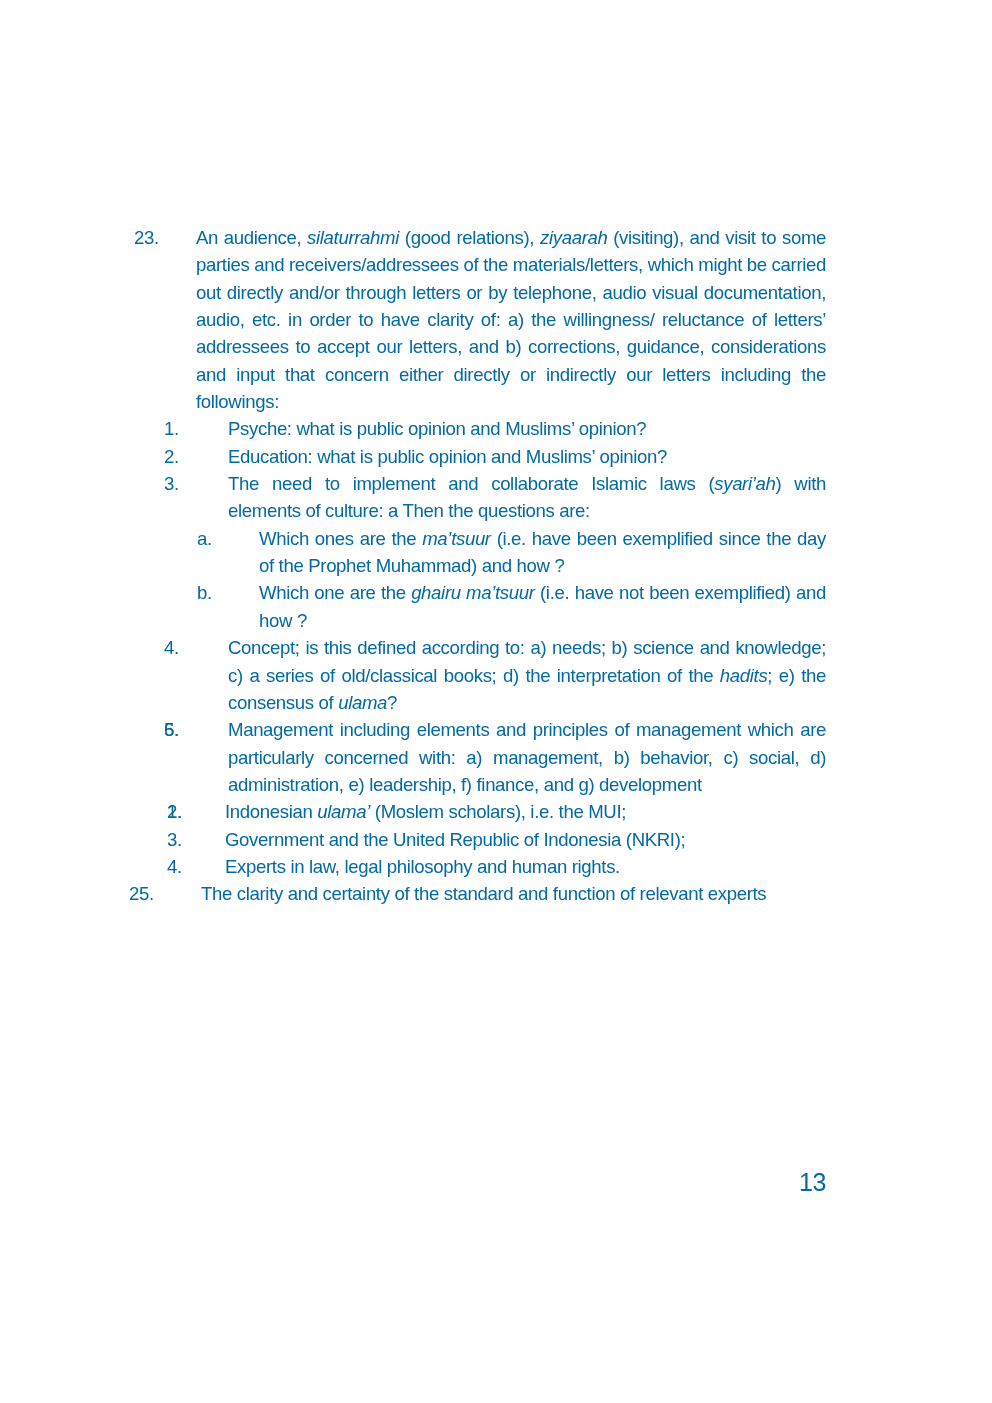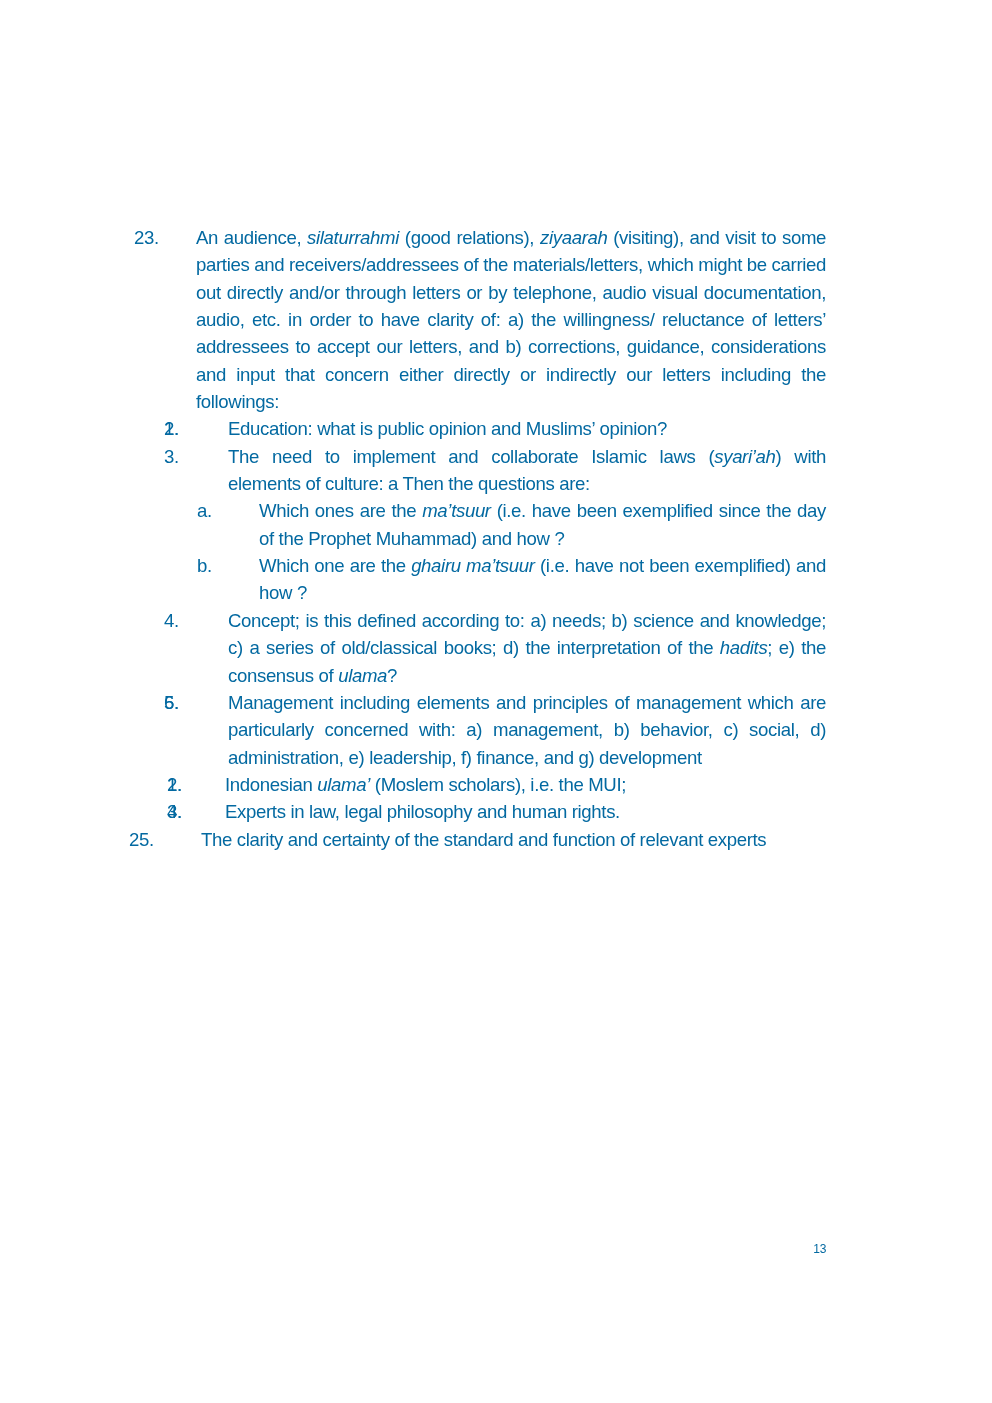--- a/index.html
+++ b/index.html
@@ -25,36 +25,37 @@
   .lvl1 > .num { left: -32px; }
   .lvl1b { padding-left: 29px; margin-left: 31px; }
   .lvl1b > .num { left: -29px; }
   .lvl2 { padding-left: 31px; margin-left: 63px; }
   .lvl2 > .num { left: -31px; }
   .item .num { margin-left: 0; }
   .item { box-sizing: border-box; }
   .txt { display: inline; margin-top: 30px; }
   em { font-style: italic; }
   .page-number {
-    position: absolute; right: 166px; top: 1238px;
-    font-size: 12px; line-height: 22px;
+    position: absolute; right: 166px; top: 1171px;
+    font-size: 25px; line-height: 22px;
   }
 </style>
 </head>
 <body>
 
 <div class="page">
   <div class="content">
 
     <div class="item lvl0">
       <span class="num">23.</span>
       <span class="txt">An audience, <em>silaturrahmi</em> (good relations), <em>ziyaarah</em> (visiting), and visit to some parties and receivers/addressees of the materials/letters, which might be carried out directly and/or through letters or by telephone, audio visual documentation, audio, etc. in order to have clarity of: a) the willingness/ reluctance of letters’ addressees to accept our letters, and b) corrections, guidance, considerations and input that concern either directly or indirectly our letters including the followings:</span>
     </div>
     <div class="item lvl1">
       <span class="num">1.</span>
+      <span class="txt">Psyche: what is public opinion and Muslims’ opinion?</span>
     </div>
     <div class="item lvl1">
       <span class="num">2.</span>
       <span class="txt">Education: what is public opinion and Muslims’ opinion?</span>
     </div>
     <div class="item lvl1">
       <span class="num">3.</span>
       <span class="txt">The need to implement and collaborate Islamic laws (<em>syari’ah</em>) with elements of culture: a Then the questions are:</span>
     </div>
     <div class="item lvl2">
@@ -79,20 +80,21 @@
 
     <div class="item lvl1b">
       <span class="num">1.</span>
     </div>
     <div class="item lvl1b">
       <span class="num">2.</span>
       <span class="txt">Indonesian <em>ulama’</em> (Moslem scholars), i.e. the MUI;</span>
     </div>
     <div class="item lvl1b">
       <span class="num">3.</span>
+      <span class="txt">Government and the United Republic of Indonesia (NKRI);</span>
     </div>
     <div class="item lvl1b">
       <span class="num">4.</span>
       <span class="txt">Experts in law, legal philosophy and human rights.</span>
     </div>
 
     <div class="item lvl0 wide">
       <span class="num">25.</span>
       <span class="txt">The clarity and certainty of the standard and function of relevant experts</span>
     </div>

